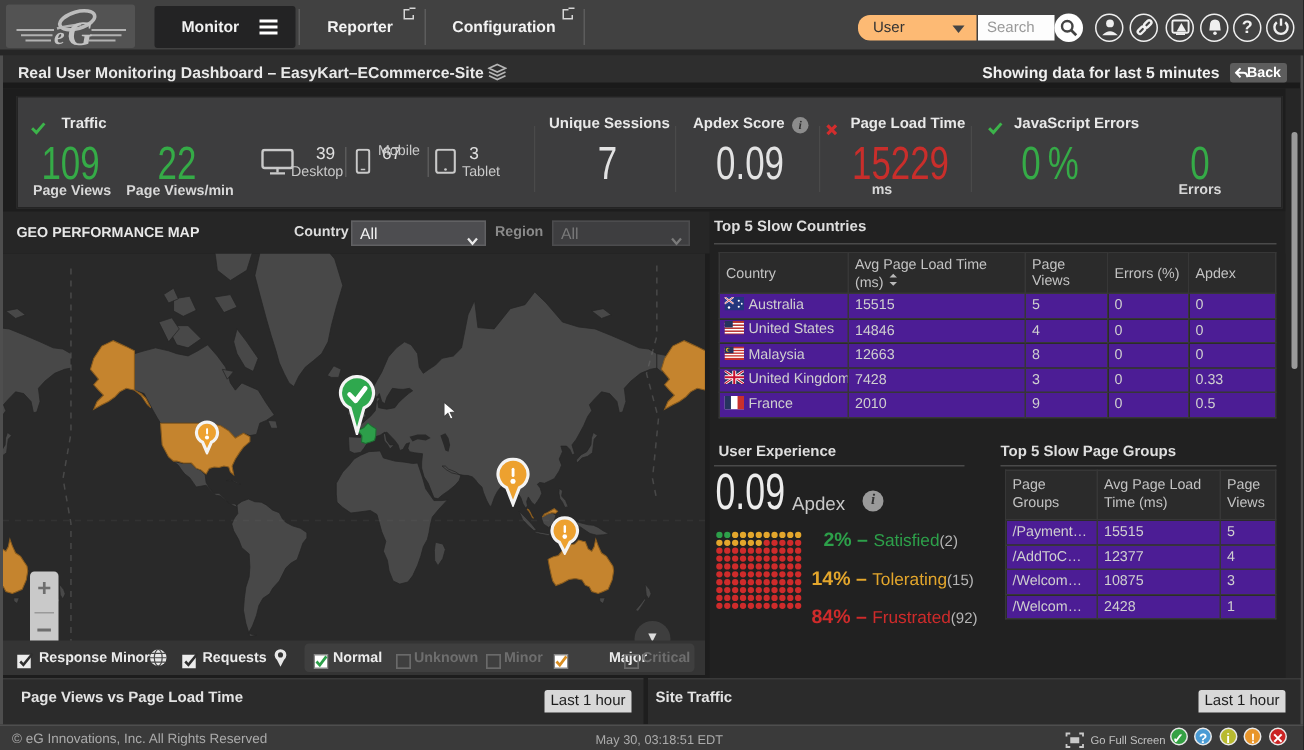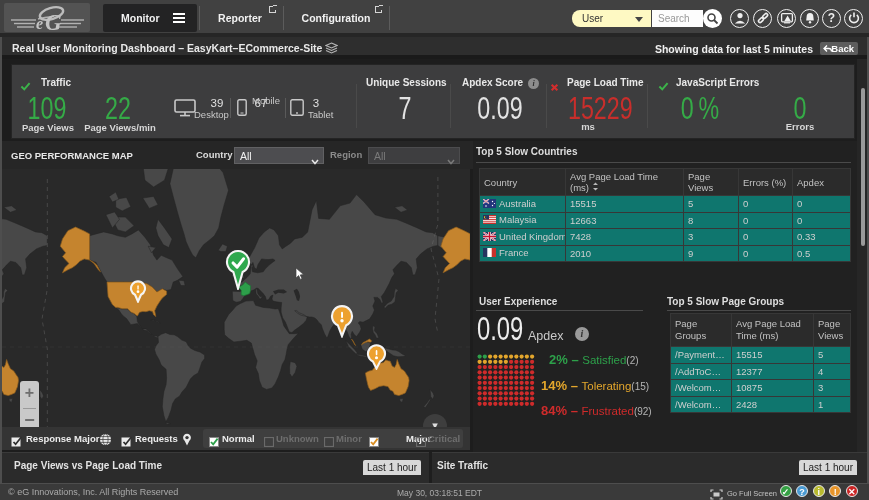--- a/index.html
+++ b/index.html
@@ -9,21 +9,21 @@
 #logo{left:4px;top:3px;width:86px;height:29px;background:#535353;border-radius:2px;}
 .tab{top:4px;height:28px;color:#f2f2f2;font-size:10.5px;font-weight:bold;line-height:28px;}
 #tabmon{left:103px;width:94px;background:#232324;border-radius:2px;text-align:left;padding-left:18px;}
 #tabrep{left:198px;width:84px;text-align:center;}
 #tabcfg{left:284px;width:104px;text-align:center;}
 .tabdiv{top:6px;width:1px;height:24px;background:#5c5c5c;}
 .extlink{width:7px;height:7px;border:1px solid #d5d5d5;position:absolute;top:2px;}
 .extlink::after{content:"";position:absolute;right:-2px;top:-2px;width:4px;height:4px;background:#414141;border-top:1px solid #d5d5d5;}
 .burger{position:absolute;left:70px;top:9px;width:12px;height:10px;border-top:2px solid #fff;border-bottom:2px solid #fff;}
 .burger::after{content:"";position:absolute;left:0;top:2px;width:12px;height:2px;background:#fff;}
-#userdd{left:572px;top:10px;width:79px;height:17px;background:#fef9c3;border-radius:8px 0 0 8px;font-size:10px;color:#333;line-height:17px;padding-left:10px;}
+#userdd{left:572px;top:10px;width:79px;height:17px;background:#fdba74;border-radius:8px 0 0 8px;font-size:10px;color:#333;line-height:17px;padding-left:10px;}
 #userdd::after{content:"";position:absolute;right:8px;top:7px;border-left:4px solid transparent;border-right:4px solid transparent;border-top:5px solid #444;}
 #searchbox{left:652px;top:10px;width:51px;height:17px;background:#fdfdfd;font-size:10px;color:#999;line-height:17px;padding-left:6px;}
 #searchbtn{left:703px;top:9px;width:19px;height:19px;background:#fff;border-radius:50%;}
 .cicon{top:9px;width:19px;height:19px;border:1.5px solid #efefef;border-radius:50%;color:#efefef;text-align:center;font-size:11px;line-height:17px;font-weight:bold;}
 
 #titlebar{left:2px;top:37px;width:865px;height:22px;background:#2e2e2e;border-bottom:4px solid #1a1a1a;}
 #titletext{left:12px;top:42px;font-size:10.5px;font-weight:bold;color:#e9e9e9;}
 #showing{right:56px;top:43px;font-size:10.5px;font-weight:bold;color:#f0f0f0;padding-left:48px;}
 #backbtn{right:11px;top:42px;width:38px;height:13px;background:#5d5d5d;border-radius:2px;color:#fff;font-size:9.5px;font-weight:bold;text-align:right;padding-right:4px;line-height:14px;}
 
@@ -45,21 +45,21 @@
 .dddis{background:#3e3e40;border:1px solid #4c4c4e;color:#7a7a7a;}
 
 #mapbox{left:2px;top:169px;width:468px;height:281px;background:#292929;overflow:hidden;}
 
 #rpanel{left:473px;top:141px;width:384px;height:311px;background:#212121;}
 .sectitle{font-size:10px;font-weight:bold;color:#dedede;}
 .secline{height:1px;background:#4a4a4a;}
 table{border-collapse:collapse;font-size:9.5px;color:#cfcfcf;table-layout:fixed;}
 td,th{border:1px solid #373737;padding:0 4px;font-weight:normal;text-align:left;vertical-align:middle;white-space:nowrap;overflow:hidden;}
 th{color:#c3c3c3;background:#2b2b2b;font-weight:normal;}
-tr.datarow{height:16.5px;background:#0f766e;}
+tr.datarow{height:16.5px;background:#4c1d95;}
 
 #botbars{left:2px;top:452px;width:866px;height:31px;background:#2b2b2b;border-top:1px solid #3a3a3a;}
 .bottitle{font-size:10px;font-weight:bold;color:#e3e3e3;text-align:center;}
 .hourbtn{width:58px;height:15px;background:#d8d8d8;border-radius:2px 2px 0 0;color:#1c1c1c;font-size:10px;text-align:center;line-height:15px;}
 
 #footer{left:0;top:483px;width:869px;height:17px;background:#3a3a3a;border-top:1px solid #4e4e4e;}
 .fcirc{top:485px;width:12px;height:12px;border-radius:50%;border:1px solid #e8e8e8;color:#fff;font-size:9px;font-weight:bold;text-align:center;line-height:12px;}
 
 #ledge{left:0;top:37px;width:2px;height:446px;background:#4e4e4e;}
 #redge{left:867px;top:37px;width:2px;height:446px;background:#4e4e4e;}
@@ -282,21 +282,21 @@
 <div style="position:absolute;left:3px;top:27px;width:13px;height:1px;background:#9a9a9a;"></div>
 <div style="position:absolute;left:0;top:3px;width:19px;text-align:center;font-size:16px;color:#6e6e6e;font-weight:bold;">+</div>
 <div style="position:absolute;left:0;top:29px;width:19px;text-align:center;font-size:18px;color:#6e6e6e;font-weight:bold;">−</div>
   </div>
 <div class="abs" style="left:423px;top:414px;width:24px;height:24px;border-radius:50%;background:#3e3e3e;color:#ddd;text-align:center;font-size:11px;line-height:22px;">▾</div>
 <div class="abs" style="left:2px;top:427px;width:468px;height:23px;background:#343434;">
 <span style="position:absolute;left:9px;top:6px;"><svg width="12" height="11" viewBox="0 0 12 11">
         <rect x="0.5" y="1.5" width="9" height="9" fill="#ececec"></rect>
         <path d="M2.5 6 L4.6 8.2 L10.6 0.8" stroke="#2f2f2f" stroke-width="1.7" fill="none"></path>
       </svg></span>
-<span style="position:absolute;left:24px;top:6px;font-size:9.5px;font-weight:bold;color:#ececec;">Response Major</span>
+<span style="position:absolute;left:24px;top:6px;font-size:9.5px;font-weight:bold;color:#ececec;">Response Minor</span>
 <span style="position:absolute;left:97px;top:5px;"><svg width="13" height="13" viewBox="0 0 13 13">
         <circle cx="6.5" cy="6.5" r="5.5" fill="#e8e8e8"></circle>
         <g stroke="#444" stroke-width="0.8" fill="none">
           <ellipse cx="6.5" cy="6.5" rx="2.6" ry="5.5"></ellipse>
           <line x1="1" y1="6.5" x2="12" y2="6.5"></line>
           <line x1="1.8" y1="3.6" x2="11.2" y2="3.6"></line>
           <line x1="1.8" y1="9.4" x2="11.2" y2="9.4"></line>
         </g>
       </svg></span>
 <span style="position:absolute;left:119px;top:6px;"><svg width="12" height="11" viewBox="0 0 12 11">
@@ -354,20 +354,36 @@
                 <rect width="6" height="4.5" fill="#2b3f8f"></rect>
                 <path d="M0 0 L6 4.5 M6 0 L0 4.5" stroke="#fff" stroke-width="1.1"></path>
                 <path d="M0 0 L6 4.5 M6 0 L0 4.5" stroke="#d33" stroke-width="0.45"></path>
                 <circle cx="9.5" cy="2.5" r="0.7" fill="#fff"></circle>
                 <circle cx="9.5" cy="6.5" r="0.7" fill="#fff"></circle>
                 <circle cx="11.5" cy="4.5" r="0.6" fill="#fff"></circle>
                 <circle cx="3" cy="7" r="0.8" fill="#fff"></circle>
               </svg></span>Australia</td>
           <td>15515</td>
           <td>5</td>
+          <td>0</td>
+          <td>0</td>
+        </tr>
+        <tr class="datarow">
+          <td style="padding:0 0 0 3px;"><span style="display:inline-block;vertical-align:-1px;margin-right:3px;"><svg width="13" height="9" viewBox="0 0 13 9">
+                <rect width="13" height="9" fill="#b8312f"></rect>
+                <g fill="#fff">
+                  <rect y="1.3" width="13" height="1"></rect>
+                  <rect y="3.3" width="13" height="1"></rect>
+                  <rect y="5.3" width="13" height="1"></rect>
+                  <rect y="7.3" width="13" height="1"></rect>
+                </g>
+                <rect width="5.5" height="4.3" fill="#26335f"></rect>
+              </svg></span>United States</td>
+          <td>14846</td>
+          <td>4</td>
           <td>0</td>
           <td>0</td>
         </tr>
         <tr class="datarow">
           <td style="padding:0 0 0 3px;"><span style="display:inline-block;vertical-align:-1px;margin-right:3px;"><svg width="13" height="9" viewBox="0 0 13 9">
                 <rect width="13" height="9" fill="#c9302c"></rect>
                 <g fill="#fff">
                   <rect y="1.3" width="13" height="0.9"></rect>
                   <rect y="3.1" width="13" height="0.9"></rect>
                   <rect y="4.9" width="13" height="0.9"></rect>

